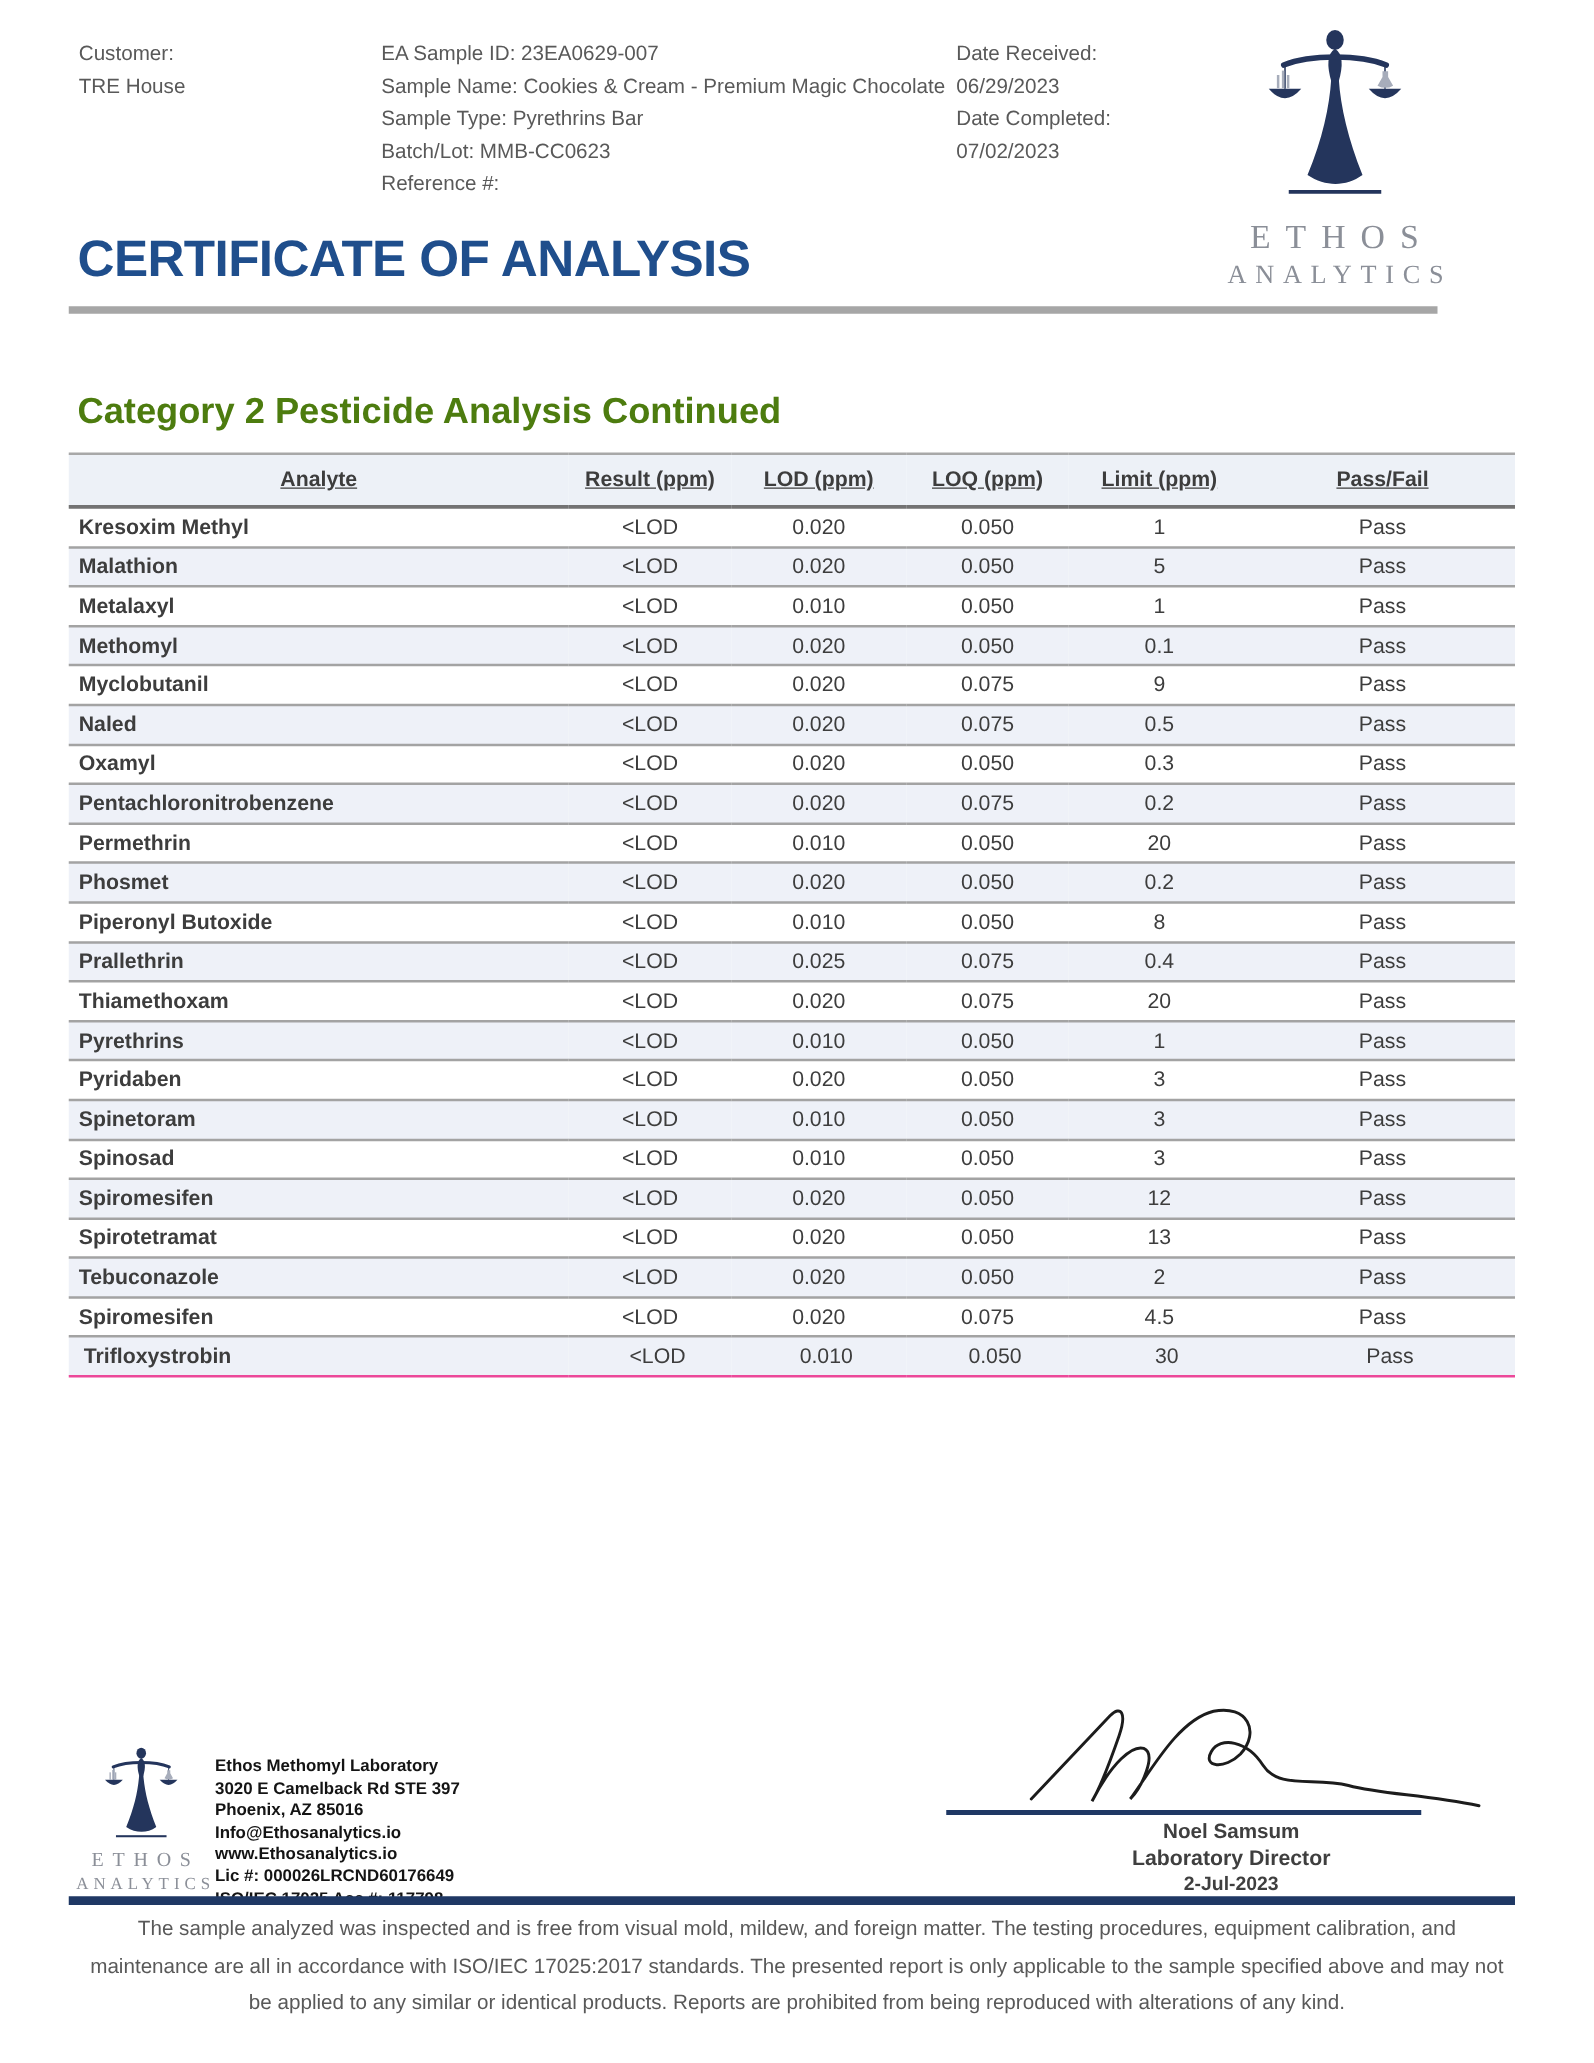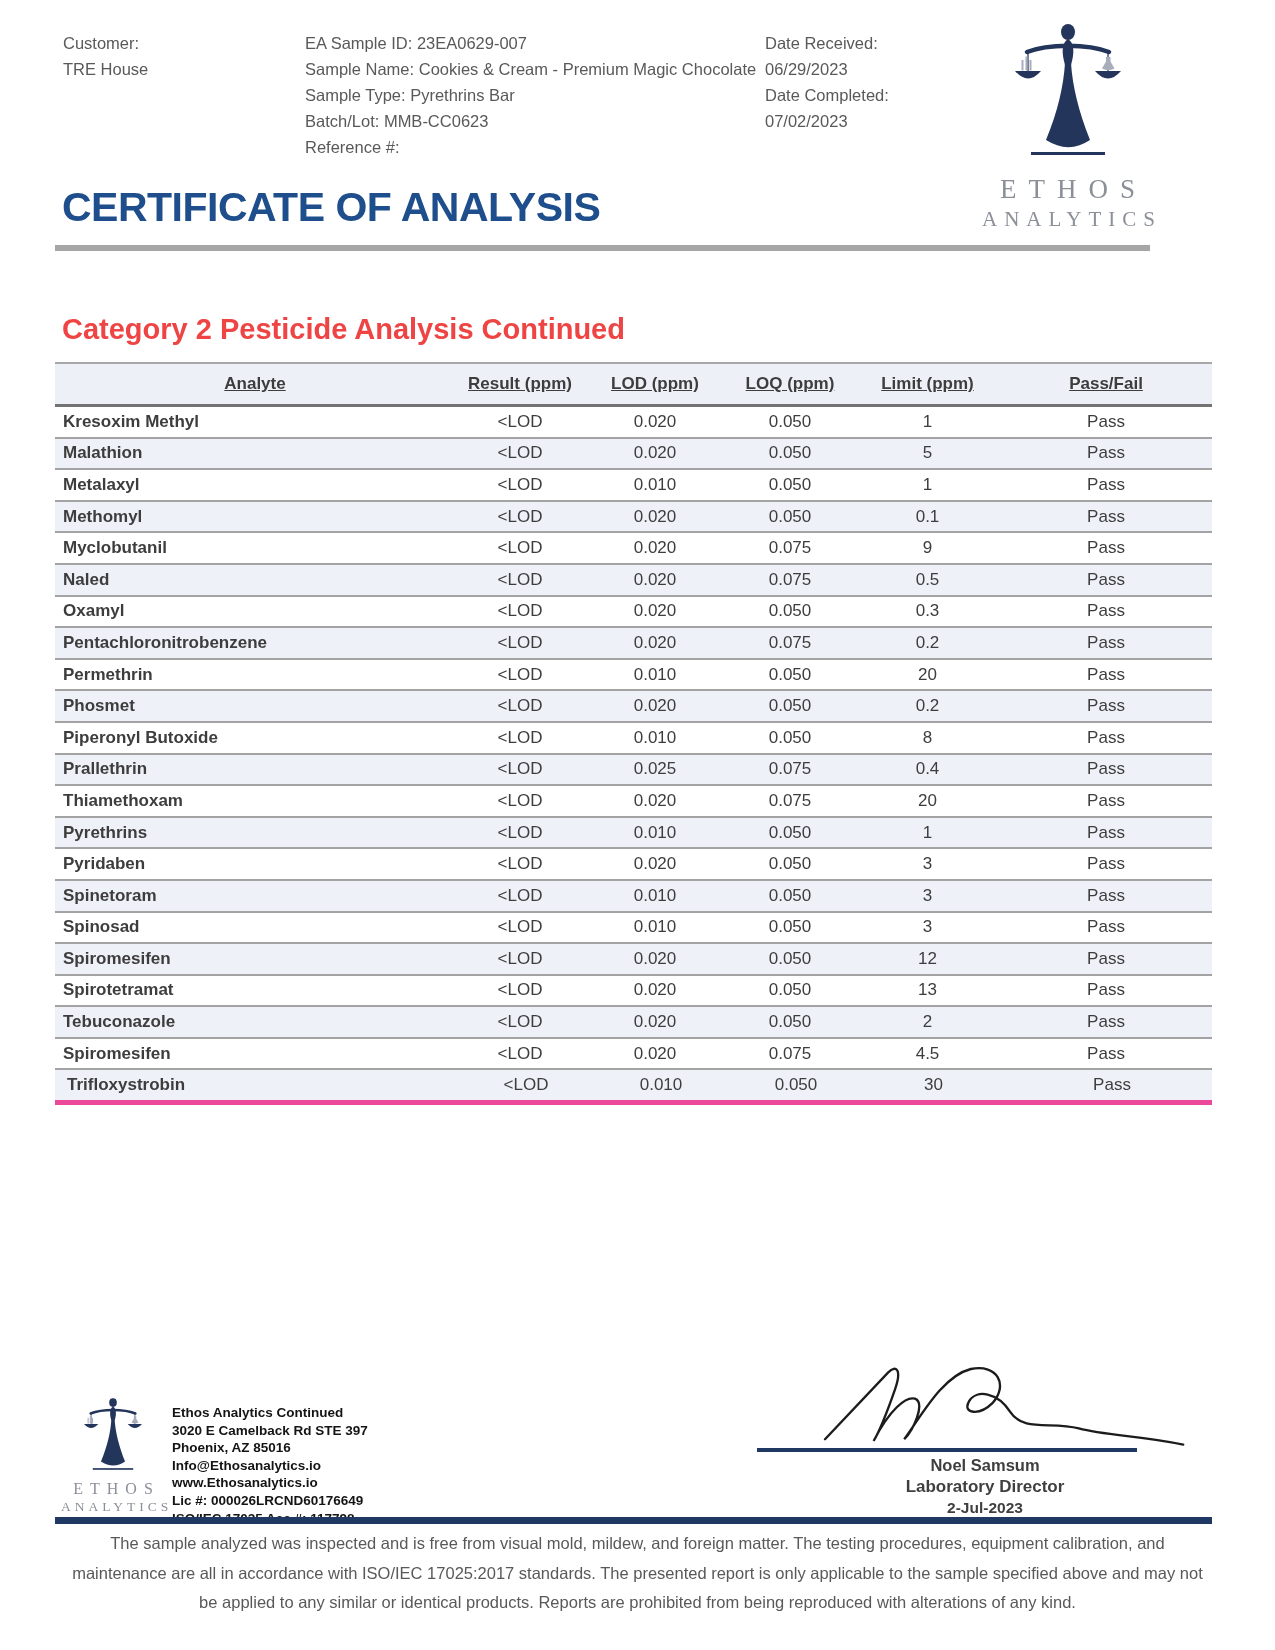--- a/index.html
+++ b/index.html
@@ -26,34 +26,34 @@
   .logo-footer { position:absolute; left:57px; top:1396px; width:112px; text-align:center; }
   .logo-footer .figure { width:82px; height:82px; margin:0 auto; display:block; }
   .logo-footer .logo-word1 { font-size:16px; letter-spacing:7px; text-indent:7px; margin-top:2px; }
   .logo-footer .logo-word2 { font-size:13.5px; letter-spacing:4px; text-indent:4px; margin-top:1px; }
   
   .doc-title { position:absolute; left:62px; top:184px; font-size:41px; font-weight:bold;
                letter-spacing:-0.5px; color:#1f4e8c; white-space:nowrap; }
   .title-rule { position:absolute; left:55px; top:245px; width:1095px; height:6px; background:#a6a6a6; }
   
   .section-title { position:absolute; left:62px; top:313px; font-size:29px; font-weight:bold;
-                   color:#ef4444; white-space:nowrap; }
+                   color:#4d7c0f; white-space:nowrap; }
   
   .analysis-table { position:absolute; left:55px; top:362px; width:1157px;
                     border-collapse:collapse; font-size:17px; color:#3d3d3d; }
   .analysis-table thead th {
     background:#edf1f7; height:40px; font-weight:bold; text-align:center;
     border-top:2px solid #a8a8a8; border-bottom:3px solid #737373; padding:0;
   }
   .analysis-table thead th span { text-decoration:underline; }
   .analysis-table tbody td {
     height:29.6px; text-align:center; border-bottom:2px solid #a3a3a3; padding:0;
   }
   .analysis-table tbody tr:nth-child(even) { background:#eef1f8; }
-  .analysis-table tbody tr:last-child td { border-bottom:5px solid #ec4899;padding-left:12px; }
+  .analysis-table tbody tr:last-child td { border-bottom:2px solid #ec4899;padding-left:12px; }
   .analysis-table tbody td:first-child { text-align:left; padding-left:8px; font-weight:bold; }
   
   .lab-info { position:absolute; left:172px; top:1404px; font-size:13.5px; font-weight:bold;
               color:#141414; line-height:17.6px; }
   .signature-area { position:absolute; left:720px; top:1360px; width:460px; }
   .signature-svg { position:absolute; left:90px; top:0; width:390px; height:90px; }
   .signature-line { position:absolute; left:37px; top:88px; width:380px; height:4px; background:#1f3864; }
   .signatory { position:absolute; left:75px; top:94px; width:380px; text-align:center;
                color:#3f3f3f; font-weight:bold; }
   .signatory .name  { font-size:16.5px; line-height:22px; }
@@ -322,21 +322,21 @@
 
   <div class="logo-footer">
     <svg class="figure">
         <use href="#justice-figure"></use>
       </svg>
     <div class="logo-word1">ETHOS</div>
     <div class="logo-word2">ANALYTICS</div>
   </div>
 
   <div class="lab-info" id="lab-info">
-      <div>Ethos Analytics Continued</div>
+      <div>Ethos Methomyl Laboratory</div>
       <div>3020 E Camelback Rd STE 397</div>
       <div>Phoenix, AZ 85016</div>
       <div>Info@Ethosanalytics.io</div>
       <div>www.Ethosanalytics.io</div>
       <div>Lic #: 000026LRCND60176649</div>
       <div>ISO/IEC 17025 Acc #: 117798</div>
     </div>
 
   <div class="signature-area">
     <svg class="signature-svg" viewBox="0 0 420 100">

